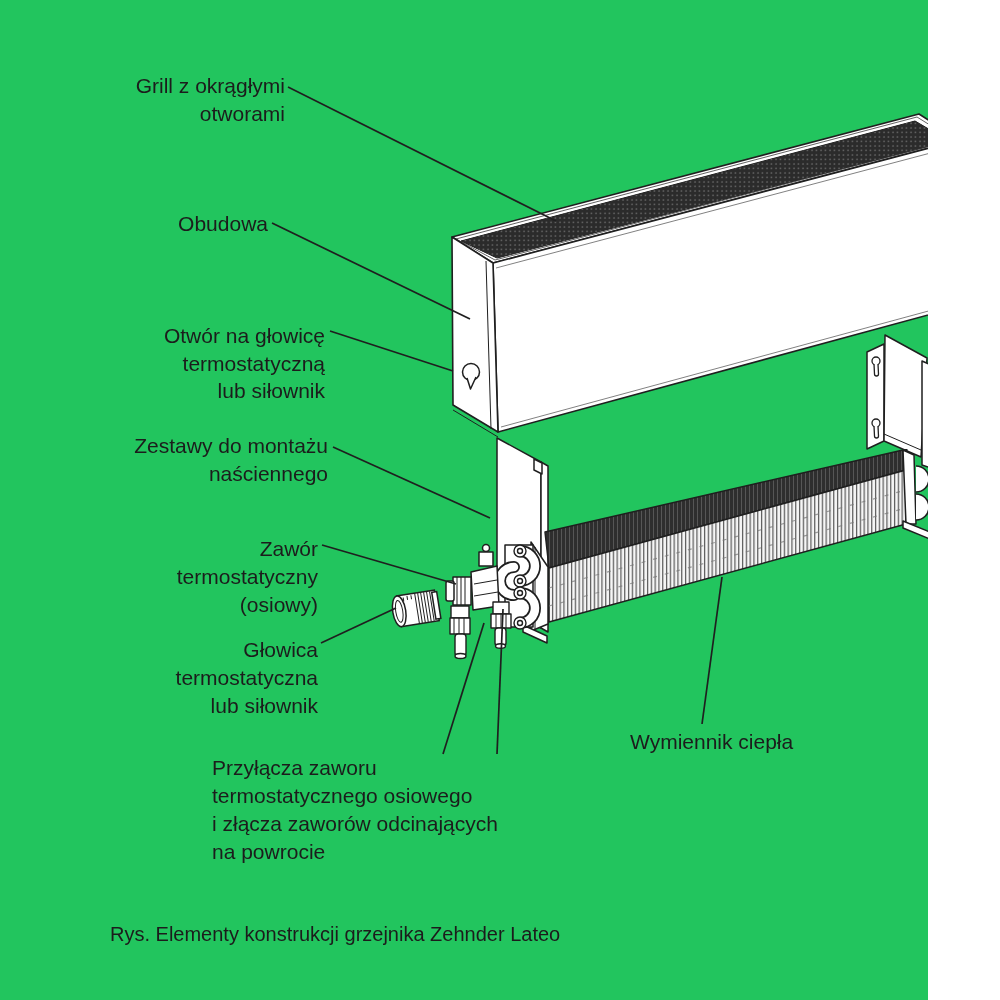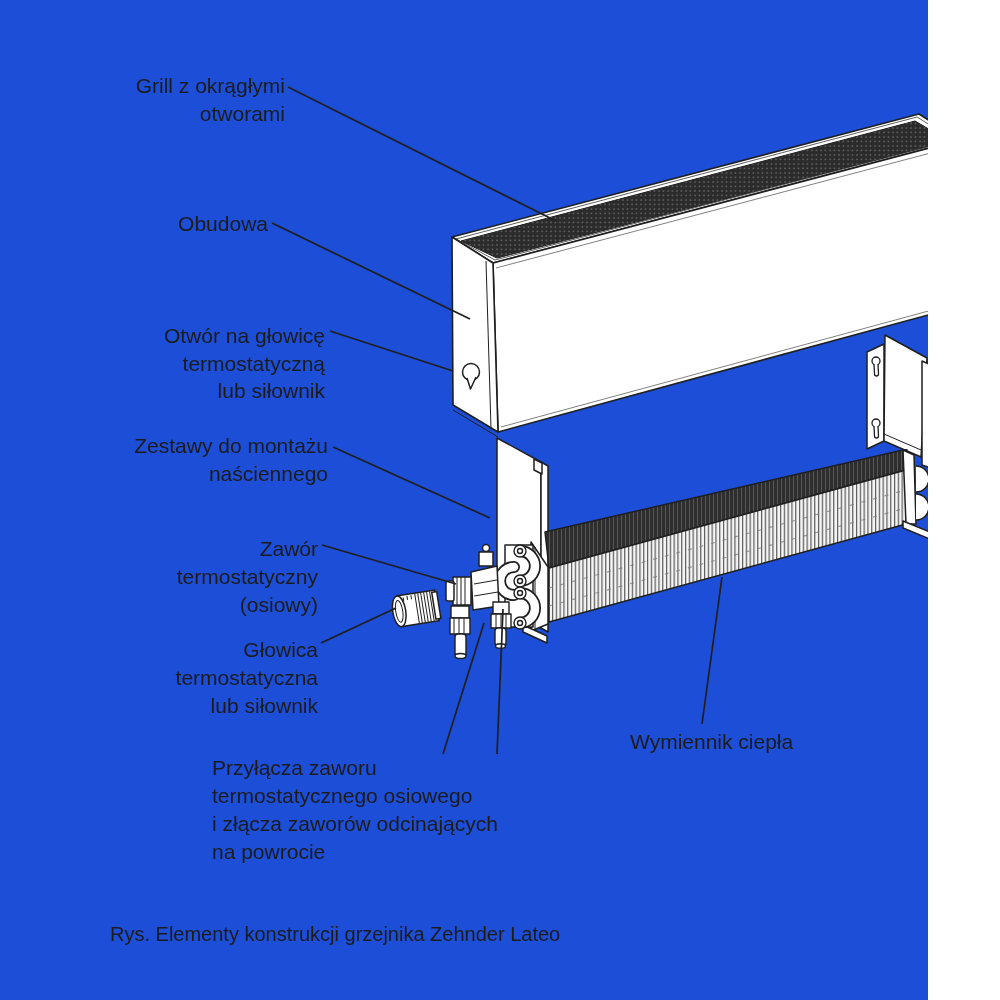--- a/index.html
+++ b/index.html
@@ -1,16 +1,16 @@
 <!DOCTYPE html>
 <html><head>
 <meta charset="utf-8">
 <style>
   html,body{margin:0;padding:0;background:#ffffff;}
-  .page{position:relative;width:928px;height:1000px;background:#1d4ed8;overflow:hidden;text-align:center;}
+  .page{position:relative;width:928px;height:1000px;background:#22c55e;overflow:hidden;text-align:center;}
   svg{display:block;}
   text{font-family:"Liberation Sans","DejaVu Sans",sans-serif;fill:#1c1c1c;}
   .lbl{font-size:21px;}
   .cap{font-size:20px;}
 </style>
 </head>
 <body>
 
 <div class="page">
 <svg width="1000" height="1000" viewBox="0 0 1000 1000">

